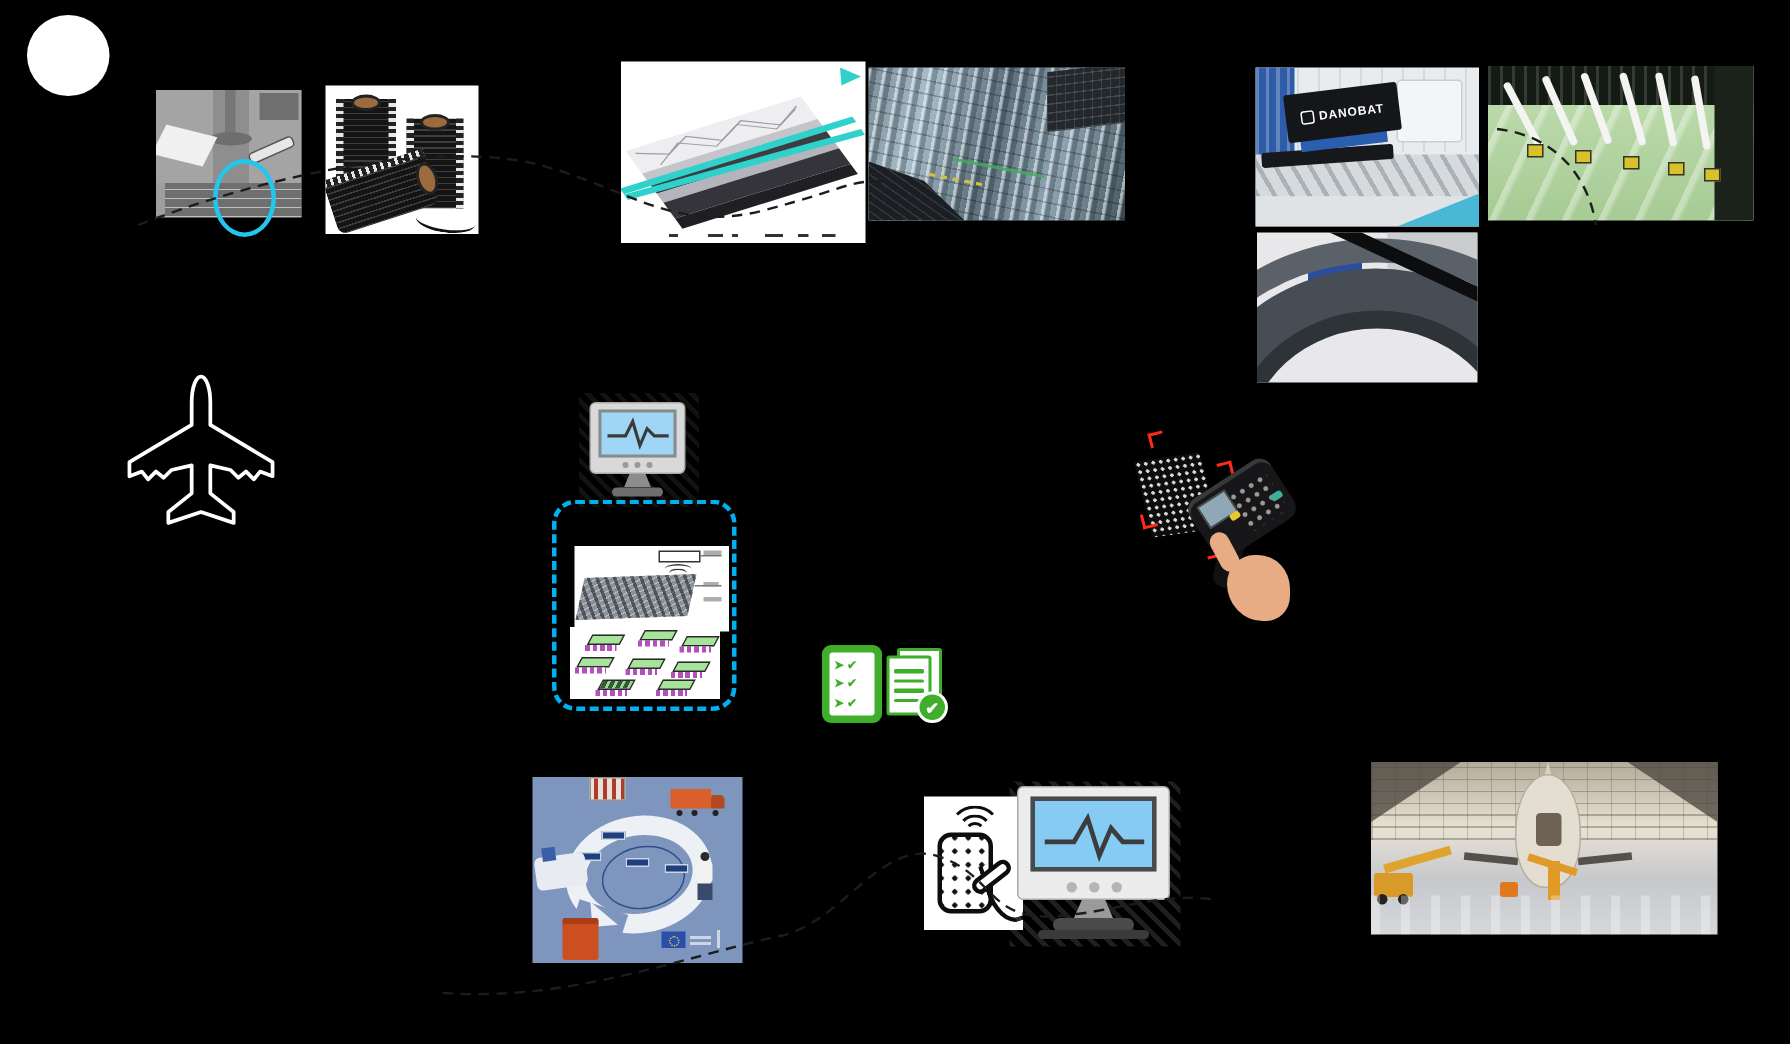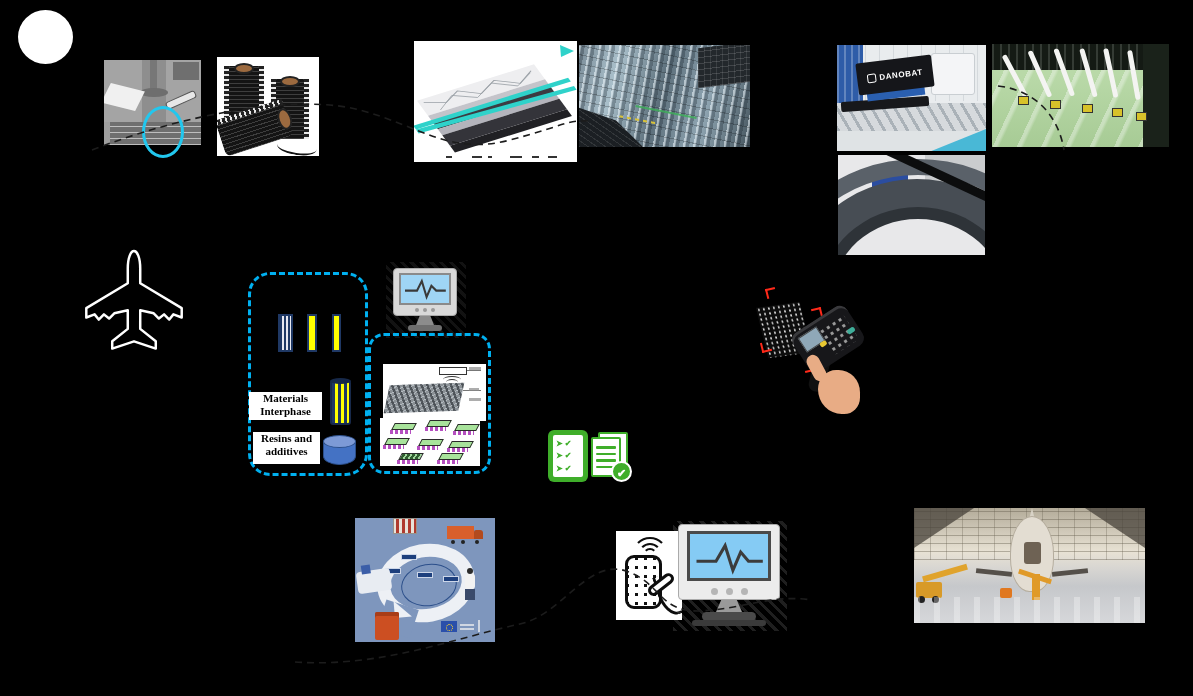--- a/index.html
+++ b/index.html
@@ -363,38 +363,20 @@
     <div class="cv-ring2"></div>
     <div class="cv-beam"></div>
   </div>
 
   <svg class="abs plane" viewBox="0 0 104 108">
     <path d="M52,3 C55,3 58,9 58,20 L58,34 L98,58 L98,67 L90,64 L86,69 L81,64 L76,68 L71,63 L58,60
              L58,78 L73,90 L73,97 L52,90 L31,97 L31,90 L46,78 L46,60 L33,63 L28,68 L23,64 L18,69 L14,64
              L6,67 L6,58 L46,34 L46,20 C46,9 49,3 52,3 Z" fill="#000" stroke="#fff" stroke-width="2.4" stroke-linejoin="round"></path>
   </svg>
 
-  <div class="dashed-box box-materials">
-    <div class="tow tow-striped"></div>
-    <div class="tow tow-y1"></div>
-    <div class="tow tow-y2"></div>
-    <div class="mat-label lab-materials">
-      <div>Materials</div>
-      <div>Interphase</div>
-    </div>
-    <div class="cyl-striped"></div>
-    <div class="mat-label lab-resins">
-      <div>Resins and</div>
-      <div>additives</div>
-    </div>
-    <div class="resin-cyl">
-      <div class="resin-body"></div>
-      <div class="resin-top"></div>
-    </div>
-  </div>
 
   <div class="monitor abs" style="left:390px;top:266px;width:72px;height:68px;">
     <div class="mon-shadow"></div>
     <div class="mon-frame" style="left:3px;top:2px;width:64px;height:48px;">
       <div class="mon-screen" style="left:5px;top:4px;width:52px;height:32px;">
         <svg width="48" height="28" viewBox="0 0 60 32">
           <polyline points="5,18 20,18 26,6 32,26 38,12 44,18 56,18" fill="none" stroke="#3a3a3a" stroke-width="2.6"></polyline>
         </svg>
       </div>
       <div class="mon-dots" style="bottom:3px;">

